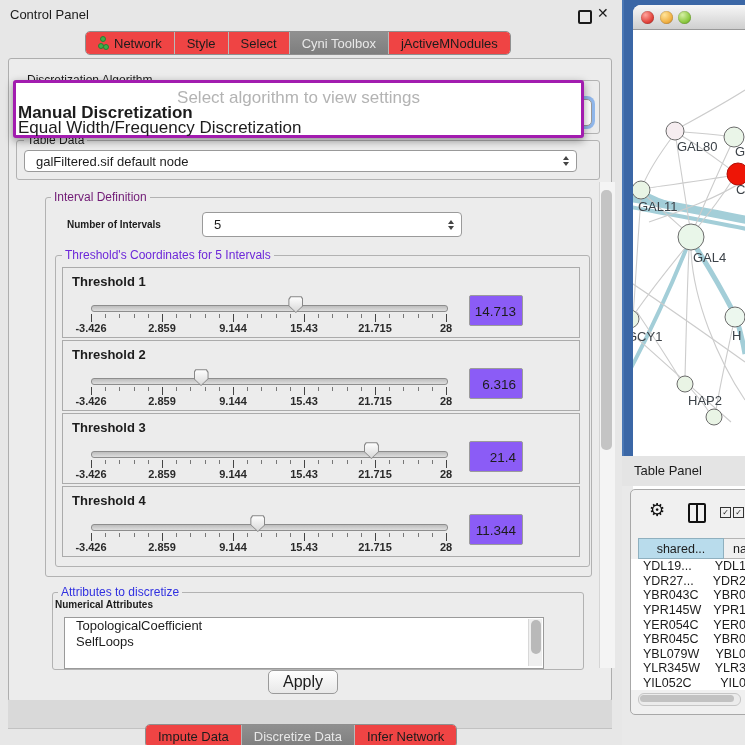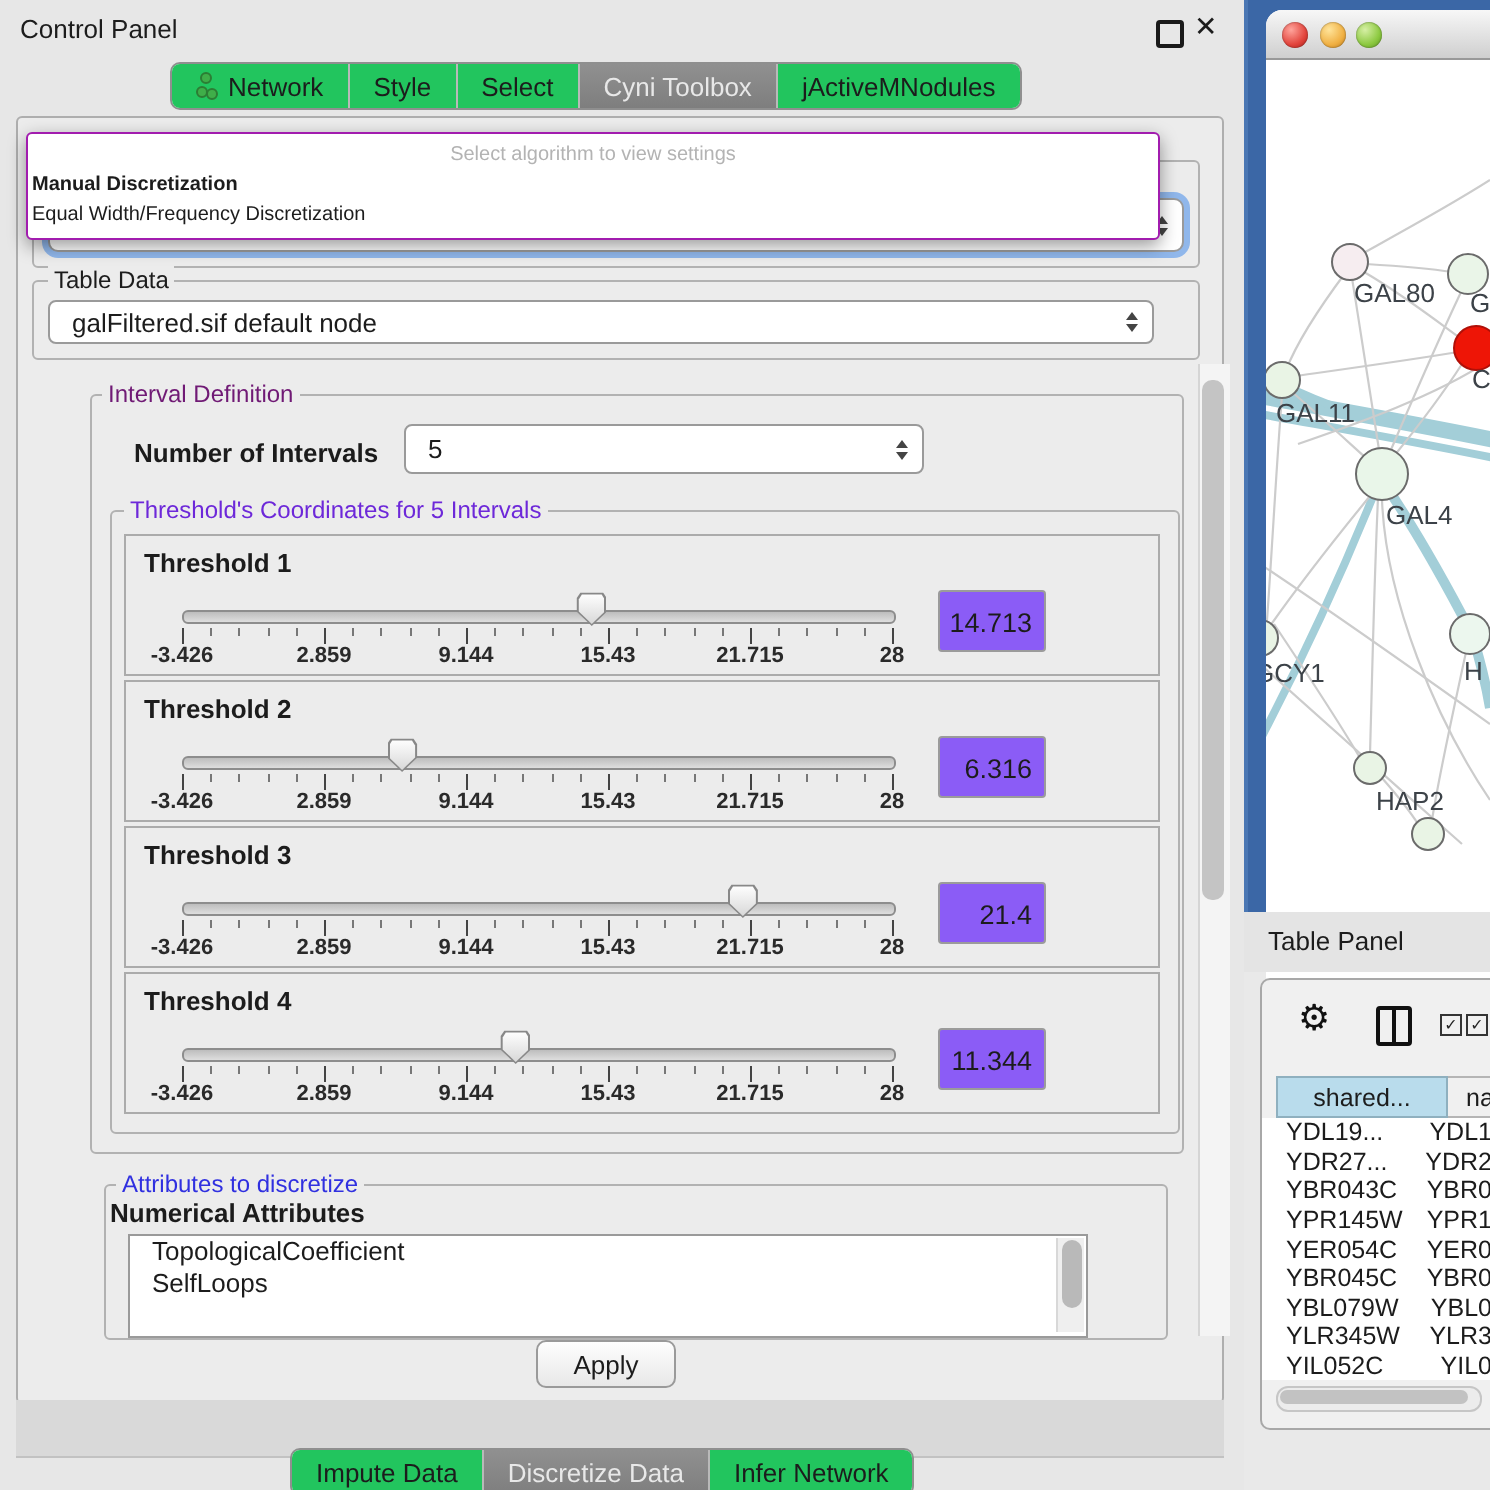--- a/index.html
+++ b/index.html
@@ -9,21 +9,21 @@
   .abs{position:absolute;}
 
   
   #left-panel{left:0;top:0;width:622px;height:745px;background:#e7e7e7;}
   #cp-title{left:10px;top:7px;font-size:13px;}
   #float-btn{left:578px;top:10px;width:10px;height:10px;border:2px solid #1a1a1a;border-radius:2px;}
   #close-btn{left:597px;top:5px;font-size:14px;font-weight:bold;}
 
   .seggroup{display:flex;height:22px;border:1px solid #8f8f8f;border-radius:5px;
             overflow:hidden;background:#fff;}
-  .seg{display:flex;align-items:center;padding:0 12px;font-size:13px;background:#22c55e;
+  .seg{display:flex;align-items:center;padding:0 12px;font-size:13px;background:#ef4444;
        border-right:1px solid #b9b9b9;white-space:nowrap;}
   .seg:last-child{border-right:none;}
   .seg.sel{background:linear-gradient(#909090,#7e7e7e);color:#e8e8e8;}
   #top-tabs{left:85px;top:31px;}
   #bottom-tabs{left:145px;top:724px;}
 
   .net-icon{position:relative;width:10px;height:14px;margin-right:6px;}
   .net-icon i{position:absolute;width:4px;height:4px;border-radius:50%;background:#3fae49;border:1px solid #2c7d34;}
   .net-icon i:nth-child(1){left:2px;top:0;}
   .net-icon i:nth-child(2){left:0;top:7px;}
@@ -38,31 +38,31 @@
   .groupbox{position:absolute;border:1px solid #b2b2b2;border-radius:3px;}
 
   .combo{position:absolute;background:#fff;border:1px solid #9a9a9a;border-radius:4px;
          font-size:13px;display:flex;align-items:center;padding-left:11px;box-sizing:border-box;}
   .stepper{position:absolute;right:7px;top:50%;transform:translateY(-50%);display:flex;flex-direction:column;gap:2px;}
   .stepper .up{width:0;height:0;border-left:3.5px solid transparent;border-right:3.5px solid transparent;border-bottom:4px solid #444;}
   .stepper .dn{width:0;height:0;border-left:3.5px solid transparent;border-right:3.5px solid transparent;border-top:4px solid #444;}
 
   #disc-combo{left:24px;top:99px;width:568px;height:27px;border-radius:5px;
               box-shadow:0 0 0 3px rgba(95,155,235,.65);}
-  #algo-popup{left:13px;top:66px;width:565px;height:52px;background:#fff;border:1px solid #a21caf;
-              border-radius:3px;box-shadow:0 3px 9px rgba(0,0,0,.4);z-index:50;font-size:10px;}
+  #algo-popup{left:13px;top:80px;width:565px;height:52px;background:#fff;border:3px solid #a21caf;
+              border-radius:3px;box-shadow:0 3px 9px rgba(0,0,0,.4);z-index:50;font-size:17px;}
   #algo-ph{position:absolute;left:0;right:0;top:5px;text-align:center;color:#b3b3b3;}
   .algo-item{position:absolute;left:2px;white-space:nowrap;}
 
   #tabledata-combo{left:24px;top:150px;width:553px;height:22px;}
 
   #vscroll-track{left:599px;top:182px;width:15px;height:486px;background:#f4f4f4;border-left:1px solid #d5d5d5;}
   #vscroll-thumb{left:601px;top:190px;width:11px;height:260px;background:#c4c4c4;border-radius:5px;}
 
-  .bold13{font-weight:bold;font-size:13px;}
+  .bold13{font-weight:bold;font-size:10px;}
 
   #spinner{left:202px;top:212px;width:260px;height:25px;}
 
   .thr-box{position:relative;width:518px;height:71px;border:1px solid #ababab;margin-bottom:2px;
            background:#ececec;box-sizing:border-box;}
   .thr-label{position:absolute;left:9px;top:6px;font-weight:bold;font-size:13px;}
   .track{position:absolute;left:28px;top:37px;width:355px;height:5px;border:1px solid #8d8d8d;
          border-radius:3px;background:linear-gradient(#bdbdbd,#dedede);}
   .thumb{position:absolute;top:28px;width:15px;height:17px;background:#888;
          clip-path:polygon(0 18%,12% 2%,88% 2%,100% 18%,100% 58%,50% 100%,0 58%);}
@@ -77,21 +77,21 @@
   .thr-value{position:absolute;left:406px;top:27px;width:54px;height:31px;background:#8b5cf6;
              border:1px solid #9b9b9b;border-radius:2px;font-size:13.5px;text-align:right;
              line-height:31px;padding-right:6px;box-sizing:border-box;}
 
   #attr-list{left:64px;top:617px;width:478px;height:50px;background:#fff;border:1px solid #9a9a9a;overflow:hidden;}
   .list-item{font-size:13px;padding-left:11px;line-height:16px;white-space:nowrap;}
   #attr-scroll{position:absolute;right:1px;top:1px;width:13px;height:47px;background:#efefef;border-left:1px solid #d8d8d8;}
   #attr-thumb{position:absolute;left:1.5px;top:1px;width:10px;height:34px;background:#b9b9b9;border-radius:5px;}
 
   #apply-btn{left:268px;top:670px;width:68px;height:22px;background:linear-gradient(#fefefe,#e8e8e8);
-             border:1px solid #9a9a9a;border-radius:5px;font-size:13px;display:flex;
+             border:1px solid #9a9a9a;border-radius:5px;font-size:16px;display:flex;
              align-items:center;justify-content:center;}
 
   
   #net-frame{left:622px;top:0;width:123px;height:456px;background:#3b67a6;border-left:2px solid #4a77b4;box-sizing:border-box;}
   #mac-window{left:633px;top:5px;width:112px;height:528px;background:#fff;border-radius:8px 0 0 0;overflow:hidden;}
   #mac-titlebar{position:absolute;left:0;top:0;width:100%;height:25px;
                 background:linear-gradient(#f7f7f7,#cfcfcf);border-bottom:1px solid #999;box-sizing:border-box;}
   .light{position:absolute;top:6px;width:13px;height:13px;border-radius:50%;box-shadow:inset 0 0 1px rgba(0,0,0,.5);}
   #light-red{left:8px;background:radial-gradient(circle at 35% 30%,#ffa49c,#e2443c 60%,#a81f1a);}
   #light-yellow{left:27px;background:radial-gradient(circle at 35% 30%,#ffe49a,#f0b043 60%,#c07d1c);}

